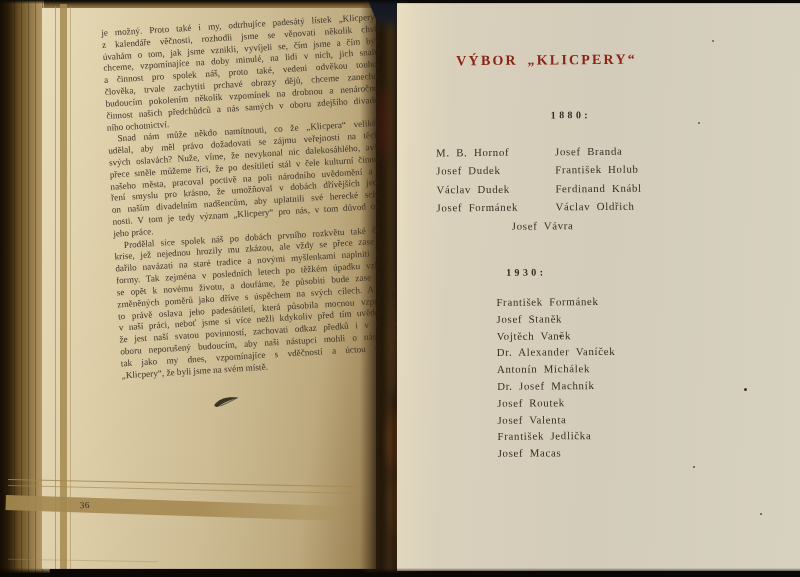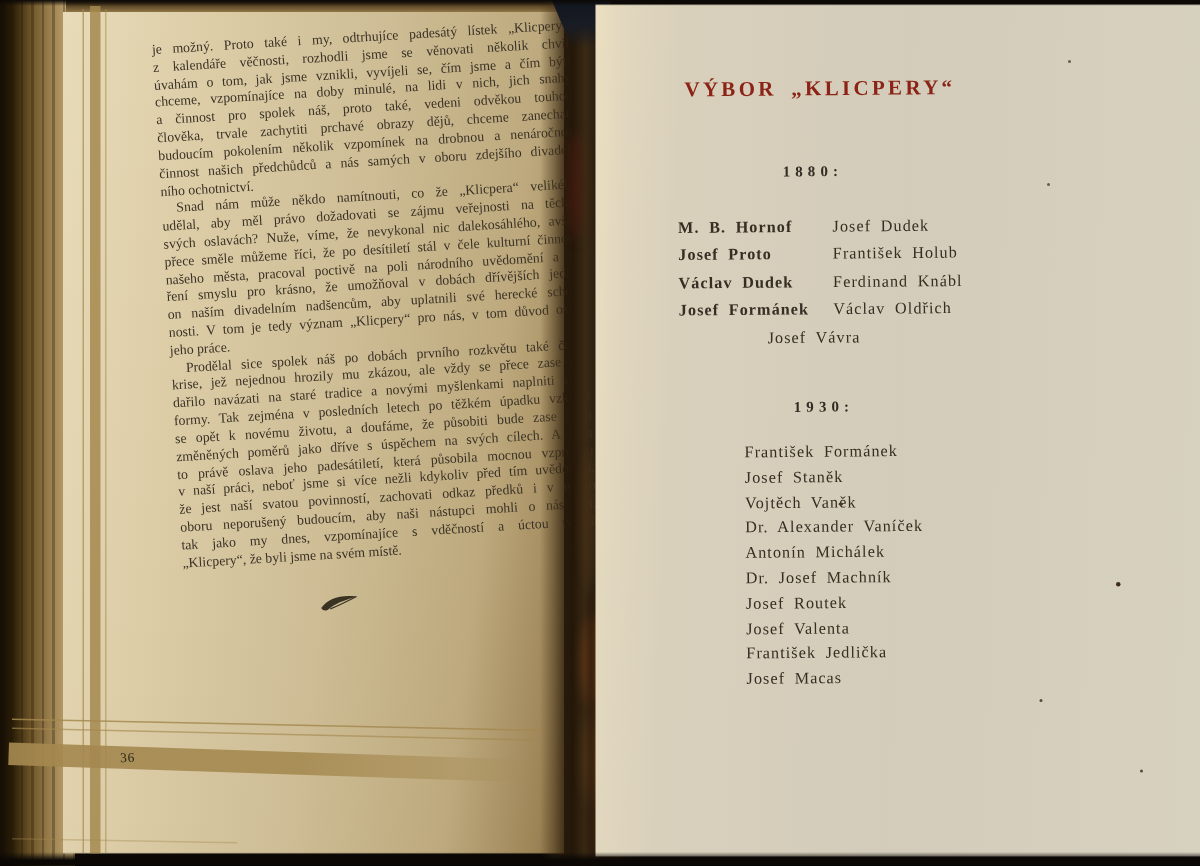--- a/index.html
+++ b/index.html
@@ -68,26 +68,26 @@
   .right-page{
     left:397px;top:3px;width:403px;height:568px;
     background:linear-gradient(92deg,#ecdfc1 0%,#e1d7be 5%,#d9d0bc 14%,#d3ccba 50%,#d7d1c0 100%);
   }
   .right-content{left:0;top:0;width:800px;height:577px;transform:rotate(-.5deg);transform-origin:600px 260px;}
   .rp-title{
     left:458px;top:52px;font-size:14px;font-weight:bold;
     letter-spacing:2.2px;word-spacing:4px;color:var(--accent,#8b2416);white-space:nowrap;
   }
   .year-label{font-size:10px;font-weight:bold;letter-spacing:3.4px;color:#332b22;white-space:nowrap;}
-  .y1880{left:523px;top:109px;}
-  .y1930{left:529px;top:266px;}
+  .y1880{left:552px;top:109px;}
+  .y1930{left:506px;top:266px;}
   .name{font-size:10.8px;letter-spacing:.7px;word-spacing:3px;color:#362d23;white-space:nowrap;}
   .grid1880{left:437px;top:145px;width:250px;height:76px;}
   .grid1880 .nrow{position:relative;height:18.3px;}
-  .grid1880 .c1{position:absolute;left:16px;top:0;font-weight:bold;}
+  .grid1880 .c1{position:absolute;left:0;top:0;}
   .grid1880 .c2{position:absolute;left:119px;top:0;}
   .vavra{left:437px;top:219px;width:212px;text-align:center;}
   .list1930{left:496px;top:293px;width:220px;}
   .list1930 .n30{position:static;line-height:16.8px;}
 
   
   .top-edge{left:0;top:0;width:800px;height:4px;background:linear-gradient(180deg,#0c0906,rgba(12,9,6,0));}
   .bottom-edge{left:0;top:568px;width:800px;height:9px;background:linear-gradient(180deg,rgba(10,7,4,0),#0a0704 60%);}
   .speck{border-radius:50%;}
 </style>
@@ -165,24 +165,24 @@
 
   <div class="right-content">
     <div class="rp-title">VÝBOR „KLICPERY“</div>
 
     <div class="year-label y1880">1880:</div>
 
     <div class="grid1880">
 
     <div class="nrow">
           <span class="name c1">M. B. Hornof</span>
-          <span class="name c2">Josef Dudek</span>
+          <span class="name c2">Josef Branda</span>
         </div>
         <div class="nrow">
-          <span class="name c1">Josef Proto</span>
+          <span class="name c1">Josef Dudek</span>
           <span class="name c2">František Holub</span>
         </div>
         <div class="nrow">
           <span class="name c1">Václav Dudek</span>
           <span class="name c2">Ferdinand Knábl</span>
         </div>
         <div class="nrow">
           <span class="name c1">Josef Formánek</span>
           <span class="name c2">Václav Oldřich</span>
         </div>

